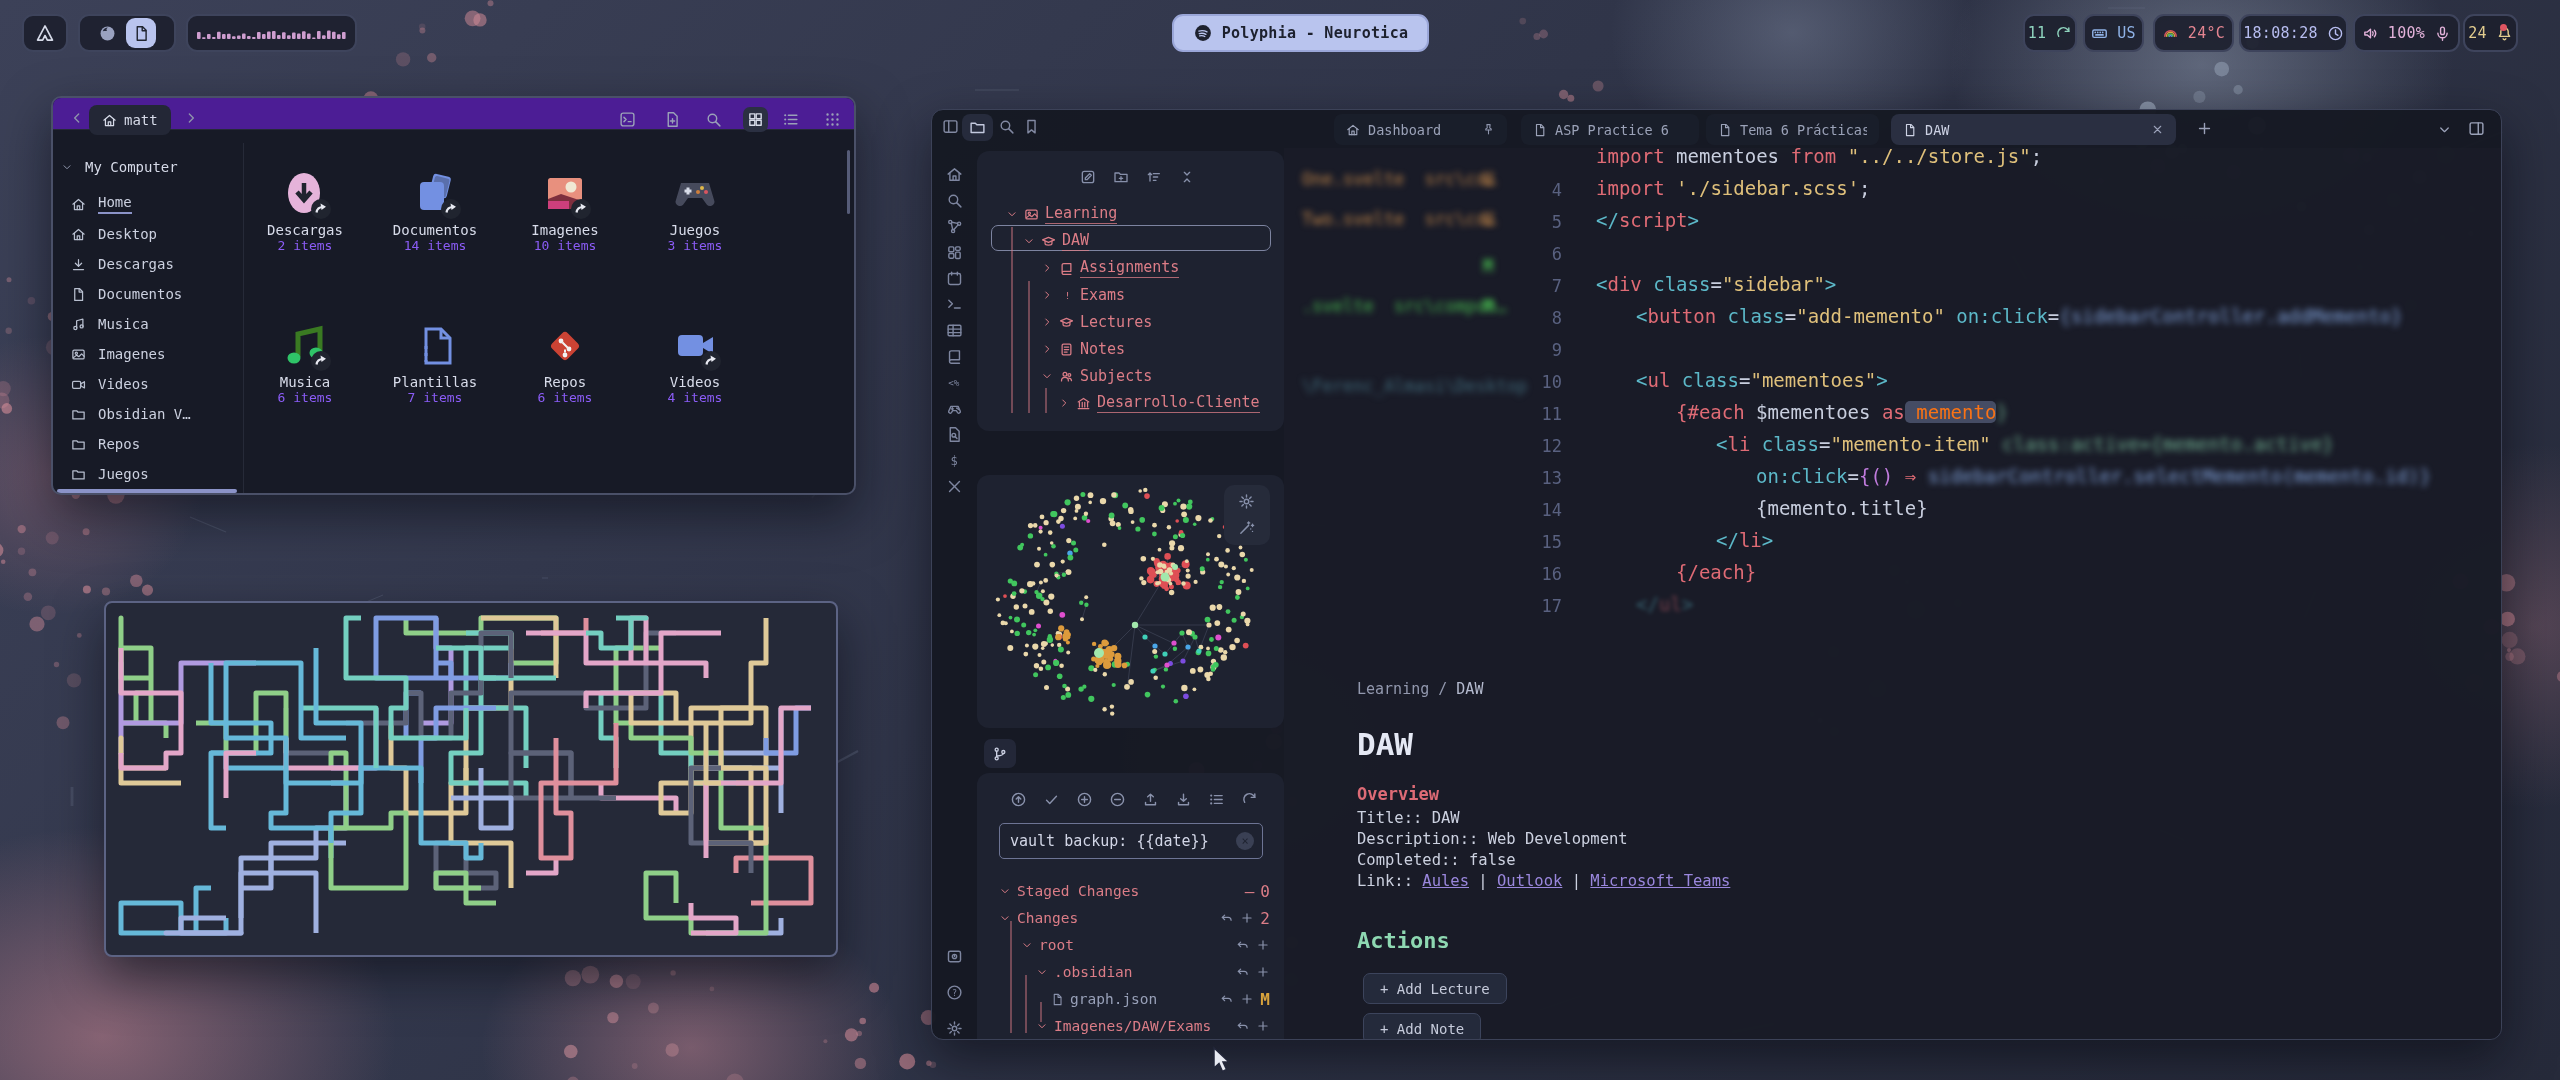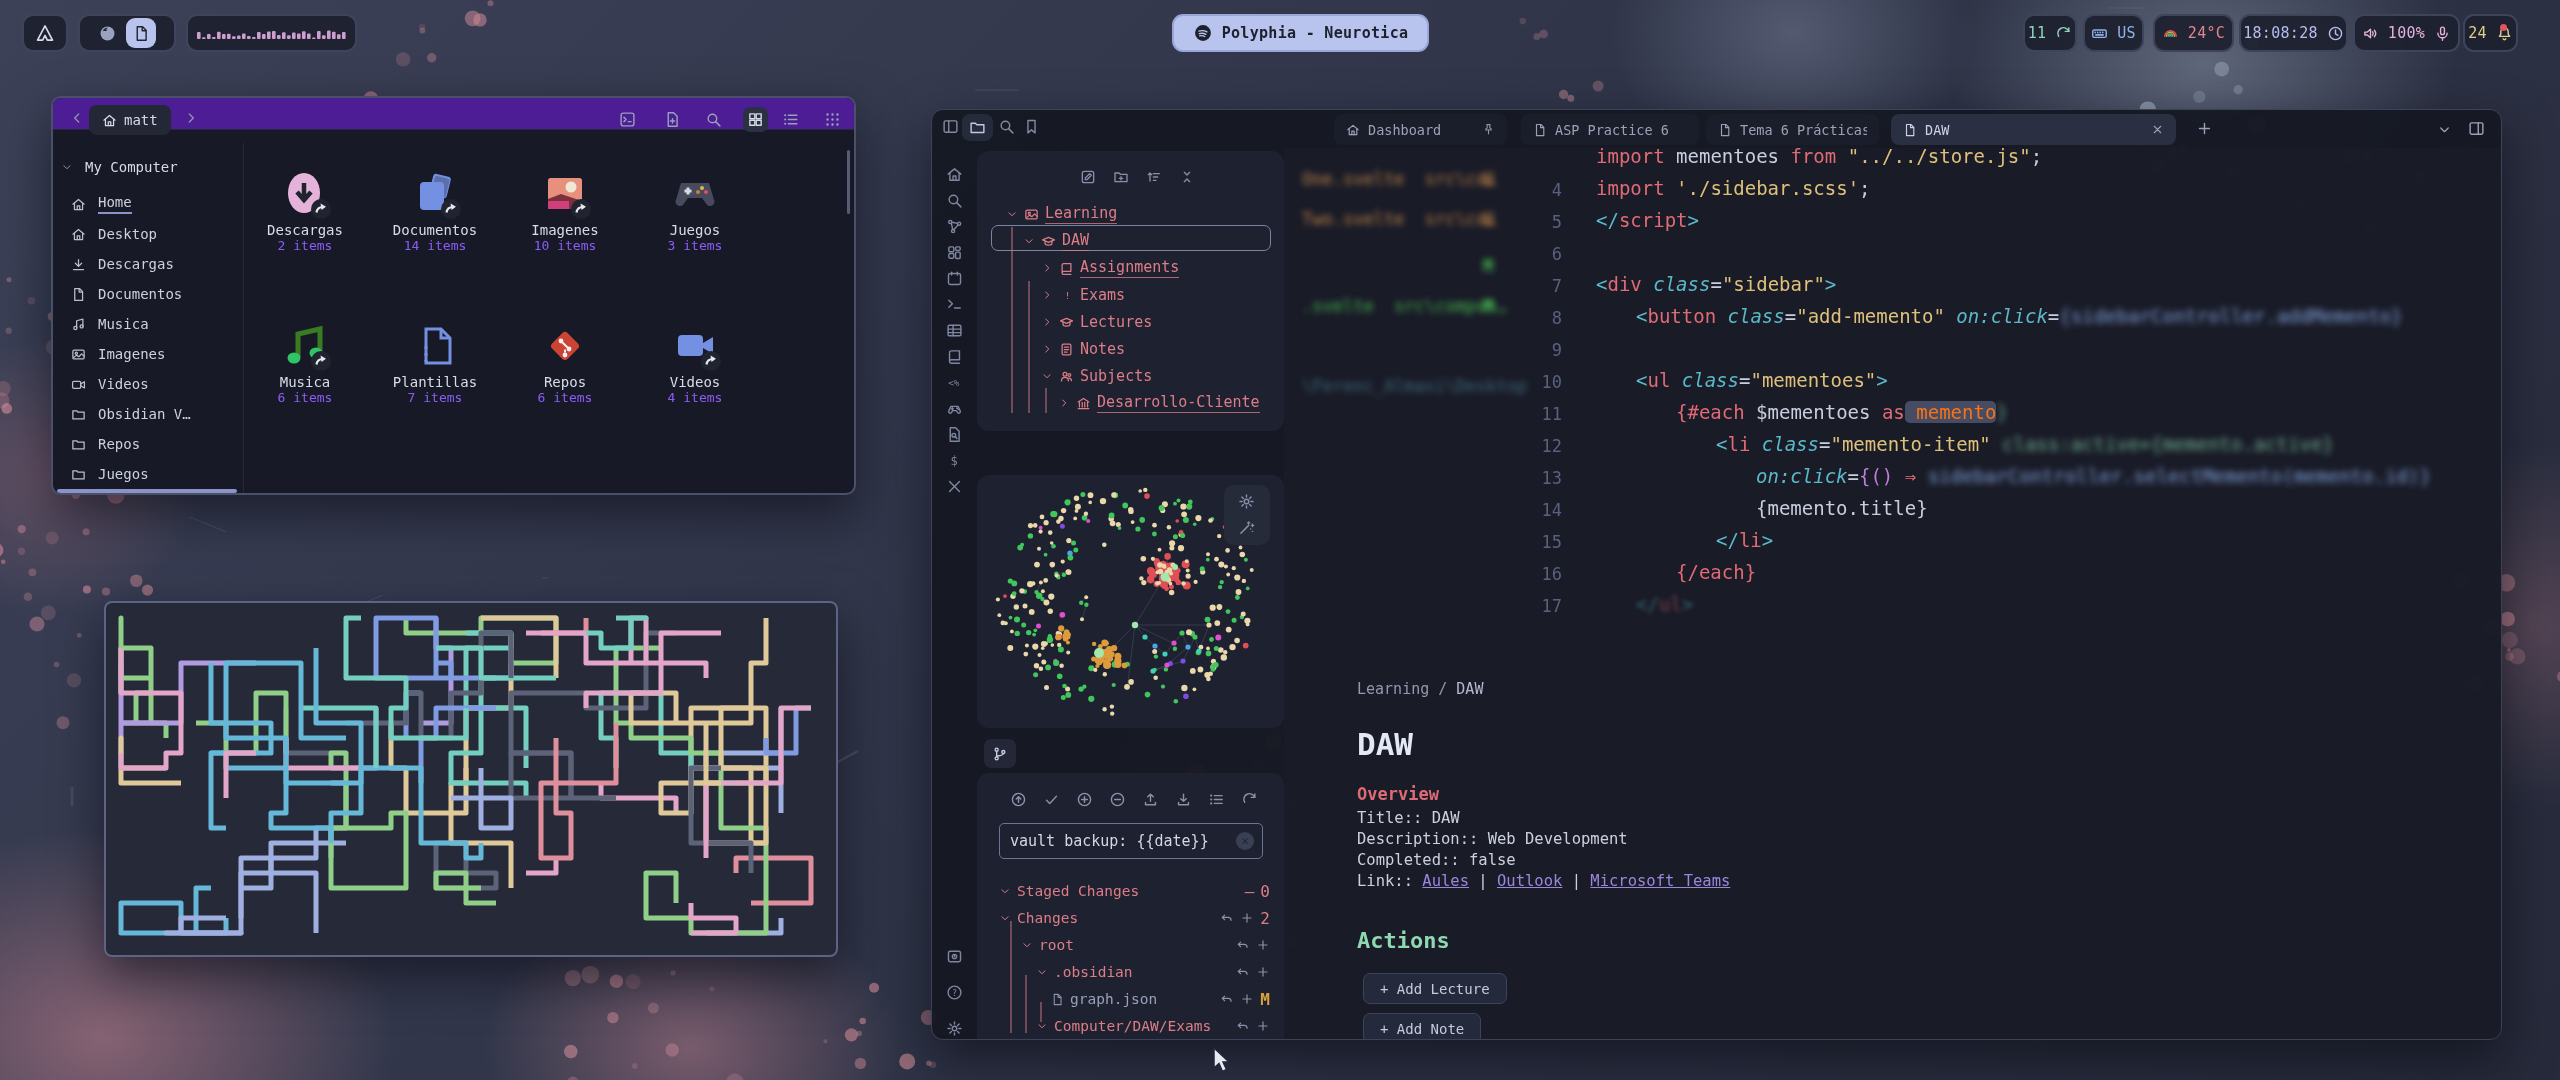--- a/index.html
+++ b/index.html
@@ -47,21 +47,21 @@
   .ribicon{position:absolute;left:14px;color:#7e86a0}
   .treerow{position:absolute;height:26px;display:flex;align-items:center;color:#dc7d87;font-size:15px;gap:6px}
   .uline{border-bottom:1.5px solid rgba(220,125,135,.75);padding-bottom:1px}
   .gitrow{position:absolute;height:26px;display:flex;align-items:center;color:#dc7d87;font-size:14.5px;gap:6px}
   .vguide{position:absolute;width:1.5px;background:rgba(220,125,135,.45)}
   .commitbox{position:absolute;left:22px;top:50px;width:264px;height:36px;border:1.5px solid #6d7494;border-radius:5px;
     background:transparent;color:#d2d6e6;font-size:15px;font-family:"DejaVu Sans Mono",monospace;padding:0 30px 0 10px}
   
   .lnum{position:absolute;width:34px;text-align:right;color:#596180;font-size:17px}
   .cline{position:absolute;font-size:19px;white-space:pre}
-  .kw{color:#df6b75}.st{color:#dfc07b}.at{color:#5cb8c8;font-style:italic}.br{color:#5cb8c8}
+  .kw{color:#df6b75}.st{color:#dfc07b}.at{color:#5cb8c8;}.br{color:#5cb8c8}
   .tx{color:#c8cede}.pu{color:#c07bdd}
   .bl{color:#7fa0d8;filter:blur(3.2px)}
   .bl2{color:#6fae8f;filter:blur(3.2px)}
   .hl{color:#f97316;background:rgba(125,138,175,.45);border-radius:5px;filter:blur(.7px)}
   .vsrow{position:absolute;font-size:17px;filter:blur(3.4px);white-space:pre}
   .or{color:#c08548}.gr{color:#46b84e}.dim{color:#3f6878}
   .notebtn{position:absolute;background:#242a3b;border:1.5px solid #3c445c;border-radius:7px;color:#c6cbdb;
     font-size:14px;display:flex;align-items:center;padding:0 16px;height:31px}
   a.nlink{color:#9a87dd;text-decoration:underline}
 </style>
@@ -1722,21 +1722,21 @@
               </svg>
             </span>
             <span style="color:#d9a33c;font-weight:bold">M</span>
           </div>
           <div class="gitrow" style="left: 59px; top: 240px;">
             <span style="display:flex">
               <svg width="12" height="12" viewBox="0 0 24 24" fill="none" stroke="currentColor" stroke-width="2" stroke-linecap="round" stroke-linejoin="round">
                 <path d="M6 9.5l6 6 6-6"></path>
               </svg>
             </span>
-            <span style="">Computer/DAW/Exams</span>
+            <span style="">Imagenes/DAW/Exams</span>
           </div>
           <div style="position: absolute; right: 14px; top: 240px; height: 26px; display: flex; align-items: center; gap: 6px; color: rgb(138, 146, 172);">
             <span style="display:flex">
               <svg width="14" height="14" viewBox="0 0 24 24" fill="none" stroke="currentColor" stroke-width="2" stroke-linecap="round" stroke-linejoin="round">
                 <path d="M8 7 4 11l4 4"></path>
                 <path d="M4 11h10a5 5 0 015 5"></path>
               </svg>
             </span>
             <span style="display:flex">
               <svg width="14" height="14" viewBox="0 0 24 24" fill="none" stroke="currentColor" stroke-width="2" stroke-linecap="round" stroke-linejoin="round">

